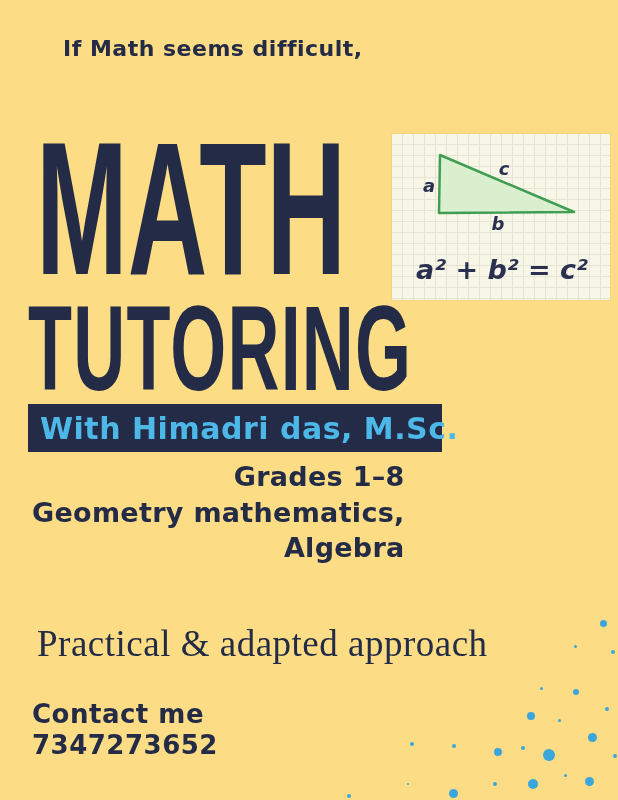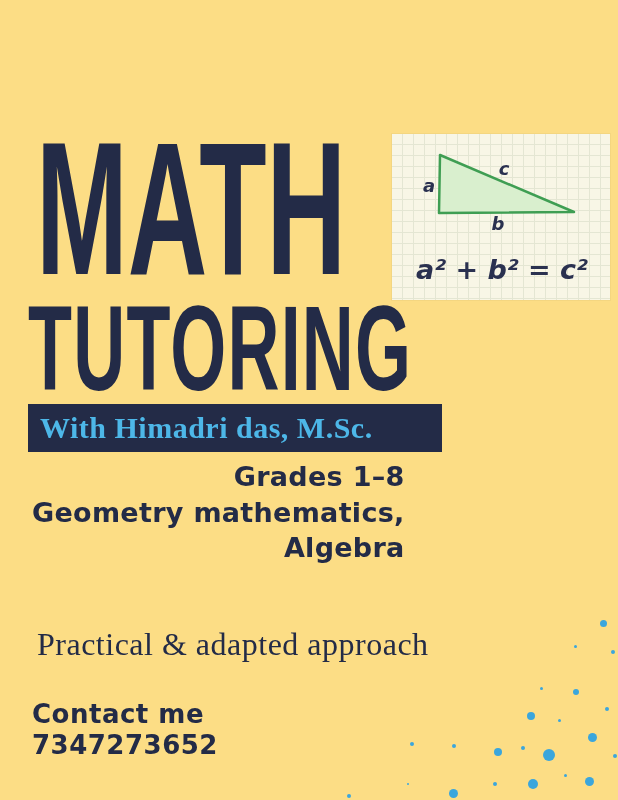--- a/index.html
+++ b/index.html
@@ -26,47 +26,48 @@
     position:absolute;left:392px;top:134px;width:218px;height:166px;
     background-color:var(--figbg);
     background-image:
       repeating-linear-gradient(to right, transparent 0 10px, var(--grid) 10px 11px),
       repeating-linear-gradient(to bottom, transparent 0 10px, var(--grid) 10px 11px);
     box-shadow:0 0 0 1px rgba(0,0,0,0.03);
   }
   .figure svg{position:absolute;left:0;top:0;}
   .banner{
     position:absolute;left:28px;top:404px;width:414px;height:48px;
-    background:var(--navy);display:flex;align-items:center;font-family:Liberation Serif, serif;
+    background:var(--navy);display:flex;align-items:center;
   }
   .banner-text{
     color:var(--lblue);font-size:30px;font-weight:700;
     padding-left:12px;letter-spacing:.5px;white-space:nowrap;
   }
   .subjects{
     position:absolute;left:32px;top:459px;
     font-size:27px;font-weight:700;line-height:35.5px;letter-spacing:.3px;text-align:right;
   }
   .tagline{
     position:absolute;left:37px;top:616px;
     font-family:"Liberation Serif",serif;font-weight:400;
-    font-size:32px;line-height:56px;letter-spacing:.5px;white-space:nowrap;
+    font-size:37px;line-height:56px;letter-spacing:.5px;white-space:nowrap;
   }
   .contact{
     position:absolute;left:32px;top:699px;
     font-size:26px;font-weight:700;line-height:31px;letter-spacing:.5px;
   }
   .dot{position:absolute;border-radius:50%;background:var(--dot);}
 </style>
 </head>
 <body>
 
 <div class="flyer">
 
   <div class="intro">
+    <div>If Math seems difficult,</div>
   </div>
 
   <div class="big-title math-title">MATH</div>
 
   <div class="figure">
     <svg width="218" height="166" viewBox="0 0 218 166">
       <polygon points="48,21 47,79 182,78" fill="#d9efce" stroke="#3f9e53" stroke-width="2.5" stroke-linejoin="round"></polygon>
       <text x="37" y="58" font-size="18" font-style="italic" font-weight="bold" fill="#2a3150" font-family="DejaVu Sans, sans-serif" text-anchor="middle">a</text>
       <text x="112" y="41" font-size="18" font-style="italic" font-weight="bold" fill="#2a3150" font-family="DejaVu Sans, sans-serif" text-anchor="middle">c</text>
       <text x="106" y="96" font-size="18" font-style="italic" font-weight="bold" fill="#2a3150" font-family="DejaVu Sans, sans-serif" text-anchor="middle">b</text>

